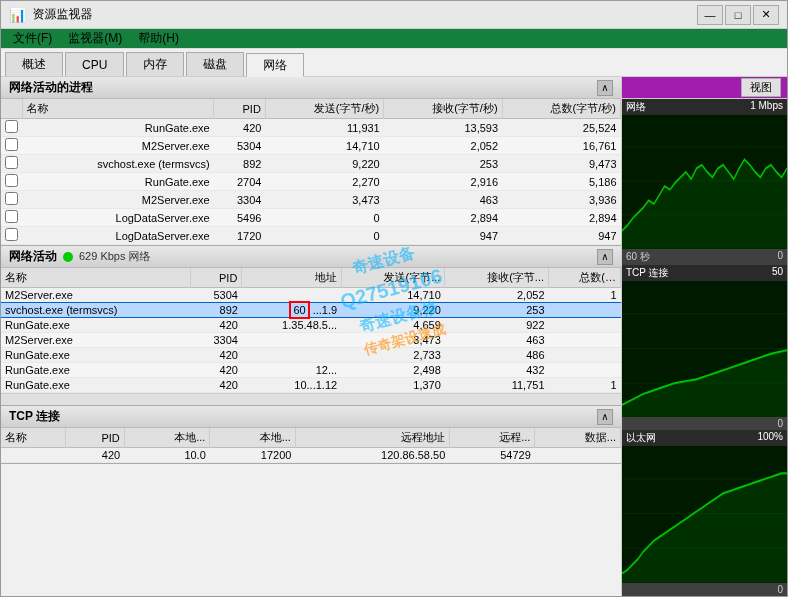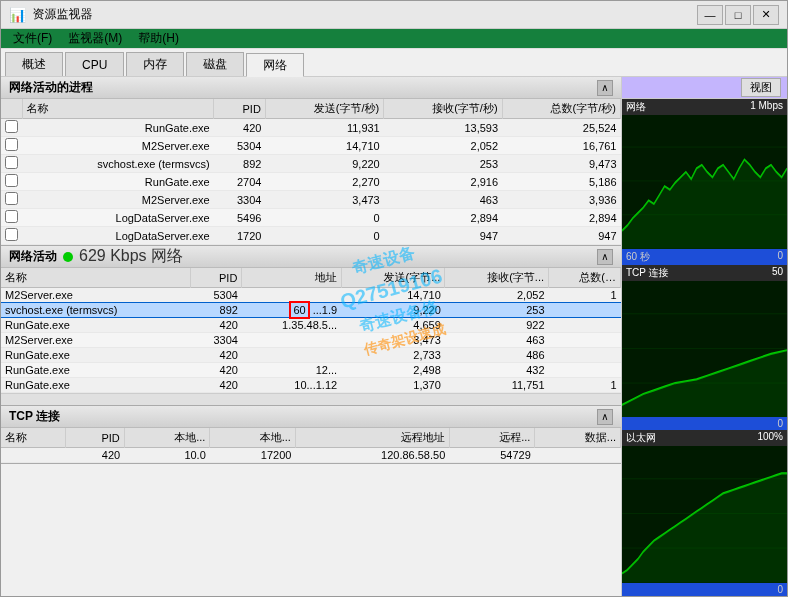--- a/index.html
+++ b/index.html
@@ -235,21 +235,21 @@
     
     .right-panel {
       width: 165px;
       display: flex;
       flex-direction: column;
       background: #1a1a1a;
       overflow: hidden;
     }
 
     .right-panel-header {
-      background: #c4b5fd;
+      background: #a21caf;
       padding: 2px 6px;
       display: flex;
       justify-content: space-between;
       align-items: center;
       border-bottom: 1px solid #ccc;
       height: 22px;
     }
 
     .view-btn {
       background: #e0e0e0;
@@ -277,21 +277,21 @@
 
     .chart-area {
       background: #001a00;
       flex: 1;
       position: relative;
       overflow: hidden;
       min-height: 80px;
     }
 
     .chart-label-bottom {
-      background: #1d4ed8;
+      background: #404040;
       color: #ccc;
       font-size: 10px;
       padding: 1px 4px;
       display: flex;
       justify-content: space-between;
     }
 
     
     .chart-svg {
       width: 100%;
@@ -440,21 +440,21 @@
               </tbody>
           </table>
         </div>
       </div>
 
       <div class="section">
         <div class="section-header">
           <div class="network-activity-header">
             <span class="section-title">网络活动</span>
             <div class="green-dot"></div>
-            <span style="font-size:16px; color:#333;">629 Kbps 网络</span>
+            <span style="font-size:11px; color:#333;">629 Kbps 网络</span>
           </div>
           <div class="section-expand">∧</div>
         </div>
         <div class="table-container">
           <table class="data-table">
             <thead>
               <tr>
                 <th style="text-align:left">名称</th>
                 <th>PID</th>
                 <th>地址</th>

